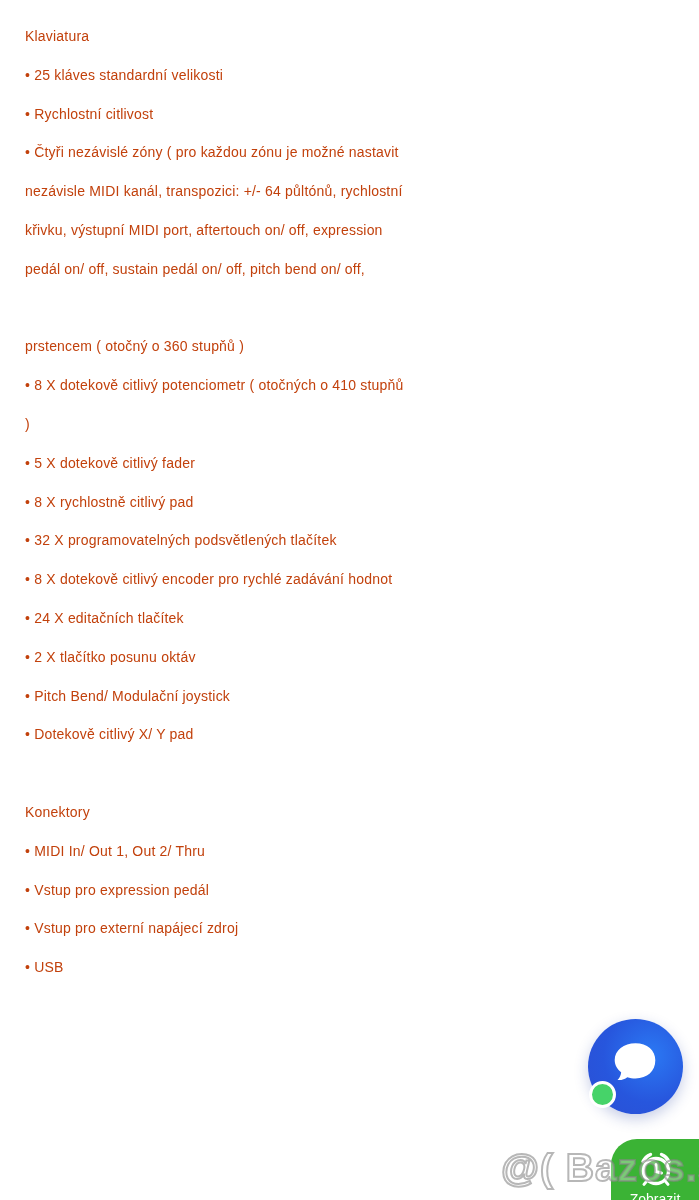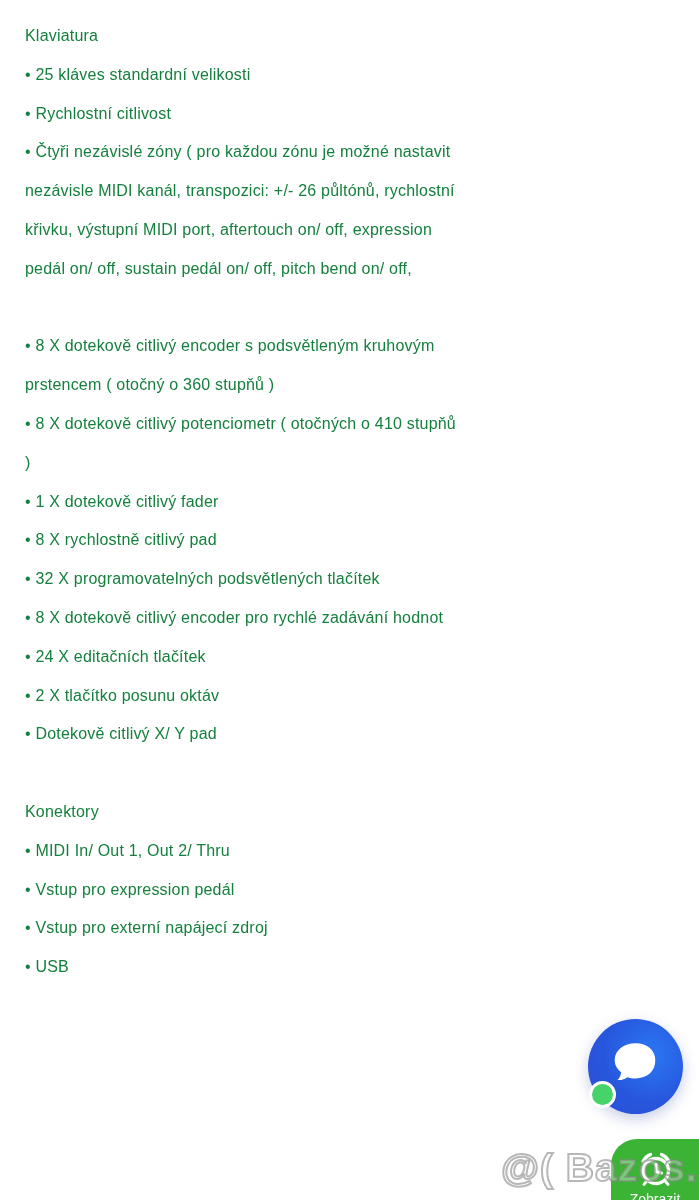--- a/index.html
+++ b/index.html
@@ -15,22 +15,22 @@
     position: relative;
     width: 699px;
     height: 1200px;
     background: #ffffff;
   }
   .description {
     position: absolute;
     left: 25px;
     top: 17px;
     right: 4px;
-    color: #15803d;
-    font-size: 16px;
+    color: #c2410c;
+    font-size: 14px;
     letter-spacing: 0.2px;
   }
   .line {
     height: 38.8px;
     line-height: 38.8px;
     white-space: pre;
   }
   
   .chat-bubble {
     position: absolute;
@@ -107,34 +107,34 @@
 </head>
 <body>
 
 <div class="page">
 
   <main class="description">
       <div class="line">Klaviatura</div>
       <div class="line">• 25 kláves standardní velikosti</div>
       <div class="line">• Rychlostní citlivost</div>
       <div class="line">• Čtyři nezávislé zóny ( pro každou zónu je možné nastavit</div>
-      <div class="line">nezávisle MIDI kanál, transpozici: +/- 26 půltónů, rychlostní</div>
+      <div class="line">nezávisle MIDI kanál, transpozici: +/- 64 půltónů, rychlostní</div>
       <div class="line">křivku, výstupní MIDI port, aftertouch on/ off, expression</div>
       <div class="line">pedál on/ off, sustain pedál on/ off, pitch bend on/ off,</div>
       <div class="line"></div>
-      <div class="line">• 8 X dotekově citlivý encoder s podsvětleným kruhovým</div>
       <div class="line">prstencem ( otočný o 360 stupňů )</div>
       <div class="line">• 8 X dotekově citlivý potenciometr ( otočných o 410 stupňů</div>
       <div class="line">)</div>
-      <div class="line">• 1 X dotekově citlivý fader</div>
+      <div class="line">• 5 X dotekově citlivý fader</div>
       <div class="line">• 8 X rychlostně citlivý pad</div>
       <div class="line">• 32 X programovatelných podsvětlených tlačítek</div>
       <div class="line">• 8 X dotekově citlivý encoder pro rychlé zadávání hodnot</div>
       <div class="line">• 24 X editačních tlačítek</div>
       <div class="line">• 2 X tlačítko posunu oktáv</div>
+      <div class="line">• Pitch Bend/ Modulační joystick</div>
       <div class="line">• Dotekově citlivý X/ Y pad</div>
       <div class="line"></div>
       <div class="line">Konektory</div>
       <div class="line">• MIDI In/ Out 1, Out 2/ Thru</div>
       <div class="line">• Vstup pro expression pedál</div>
       <div class="line">• Vstup pro externí napájecí zdroj</div>
       <div class="line">• USB</div>
     </main>
 
   <button class="chat-bubble">

